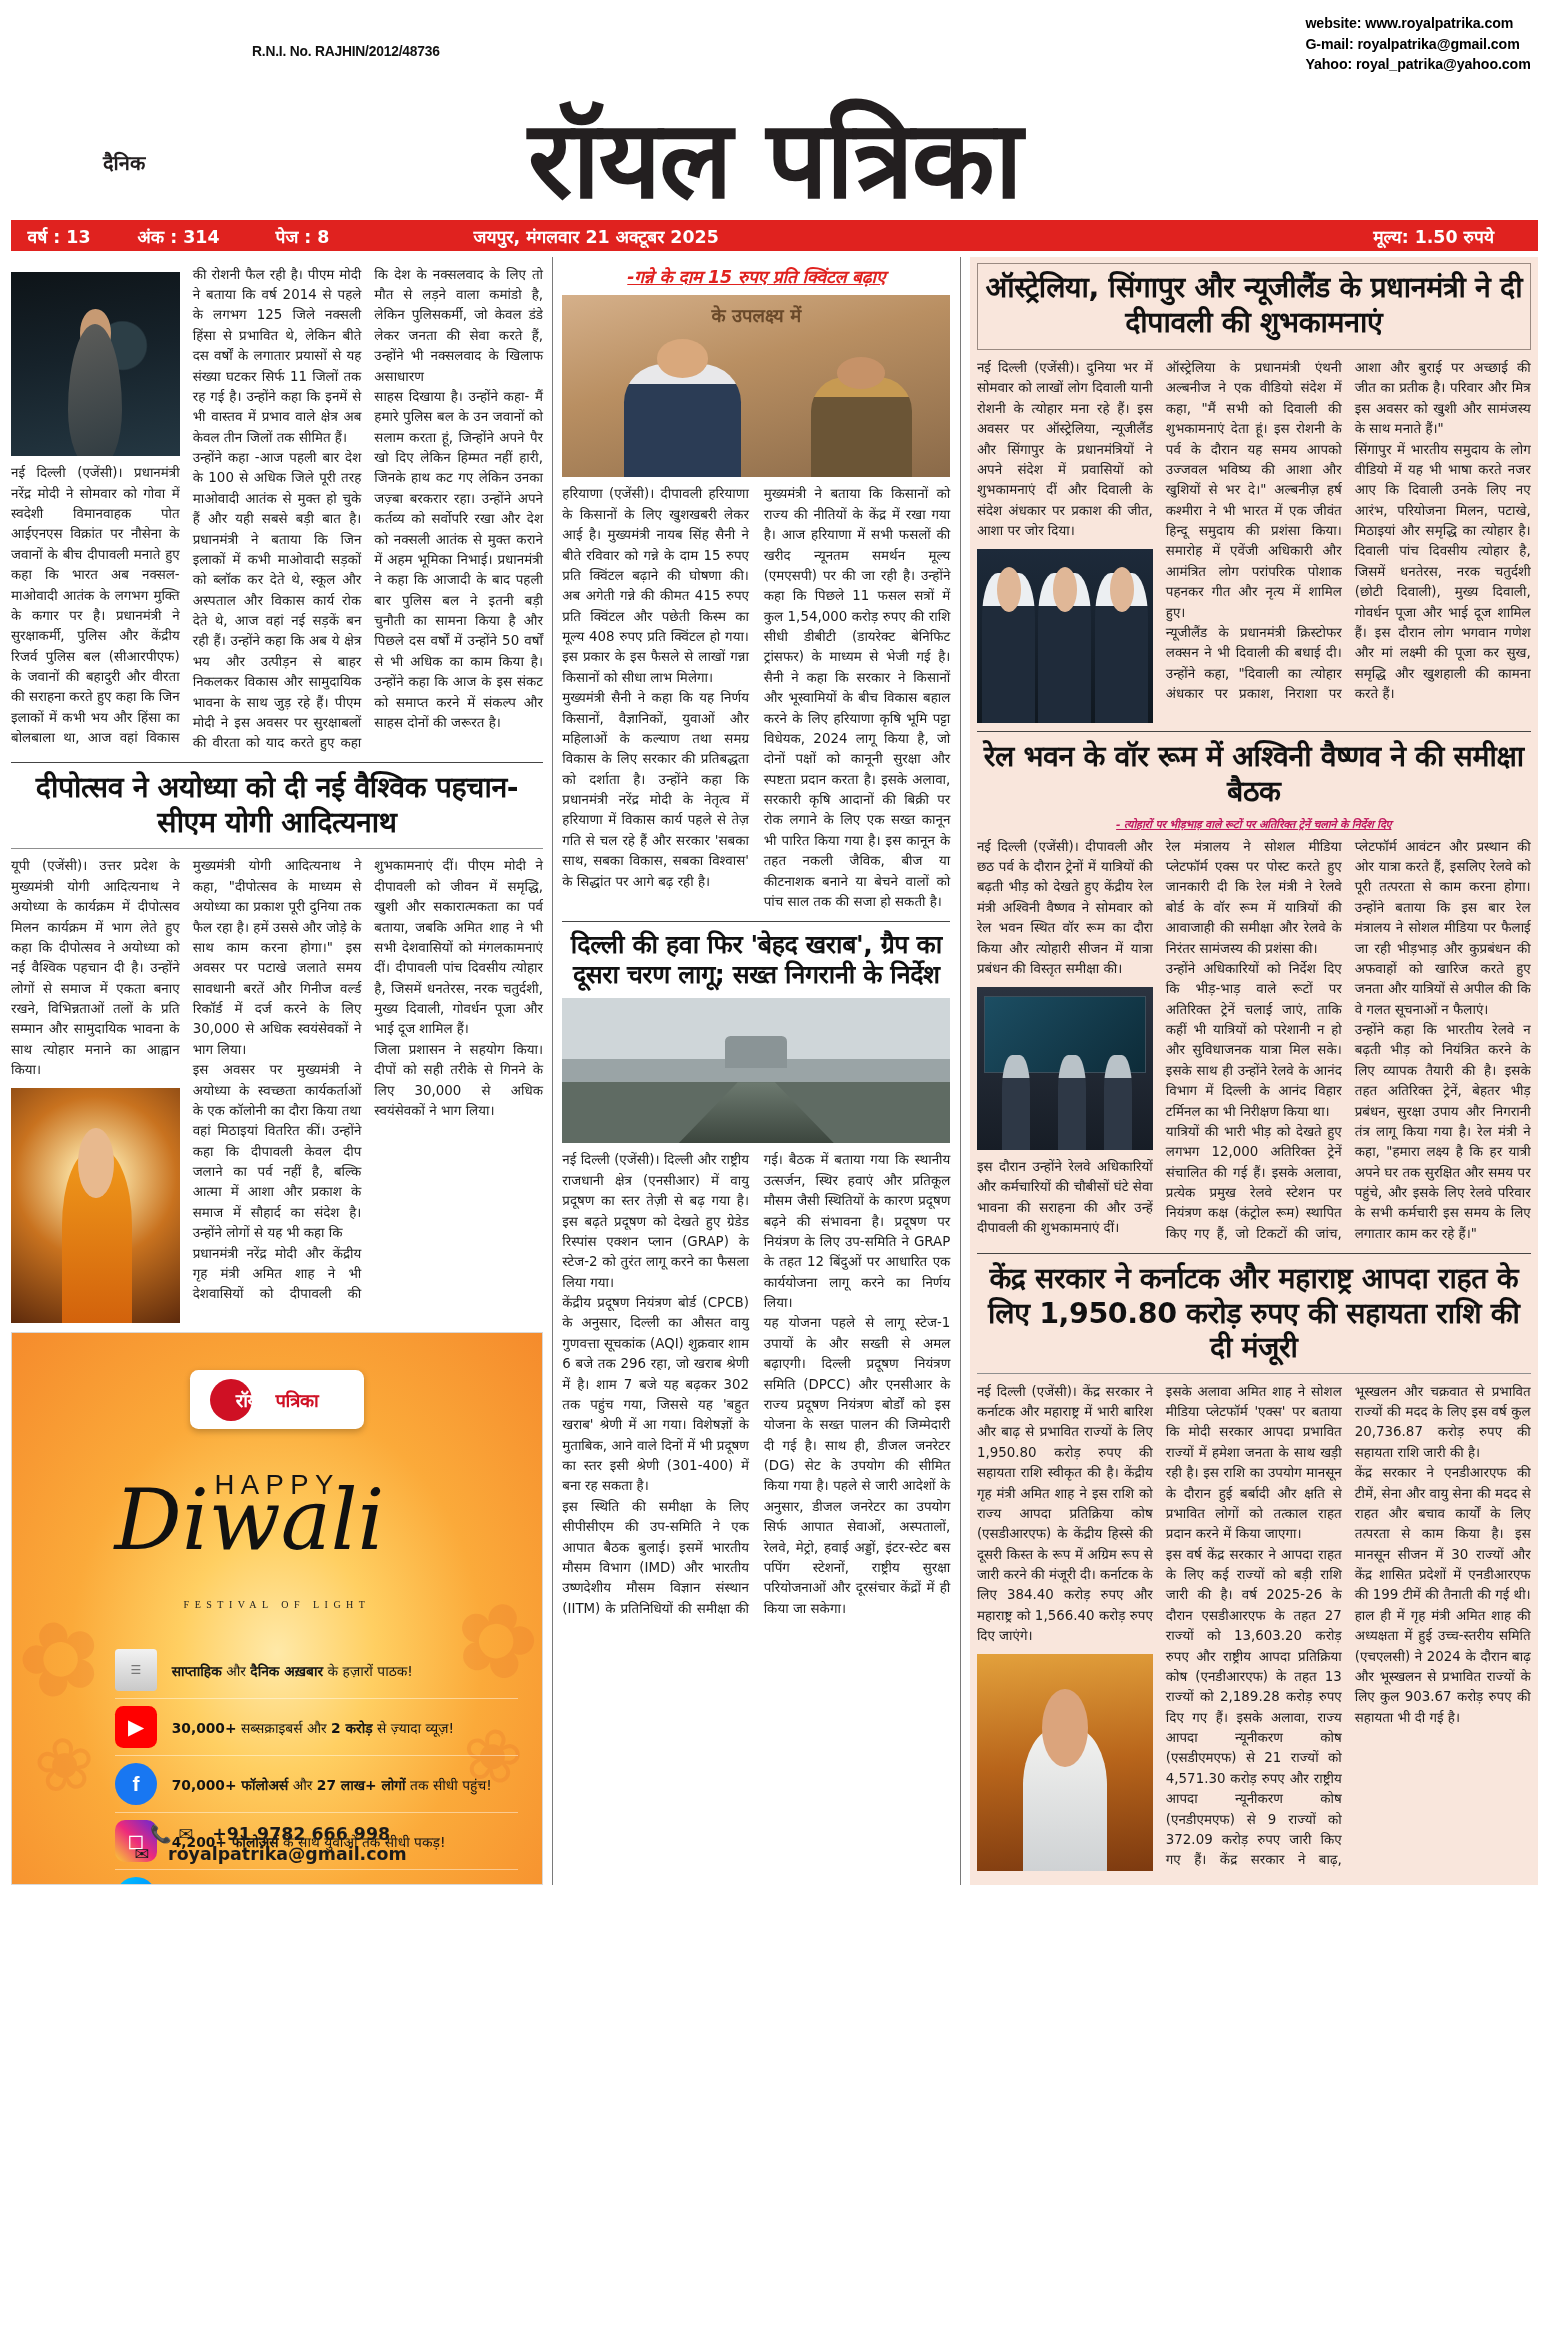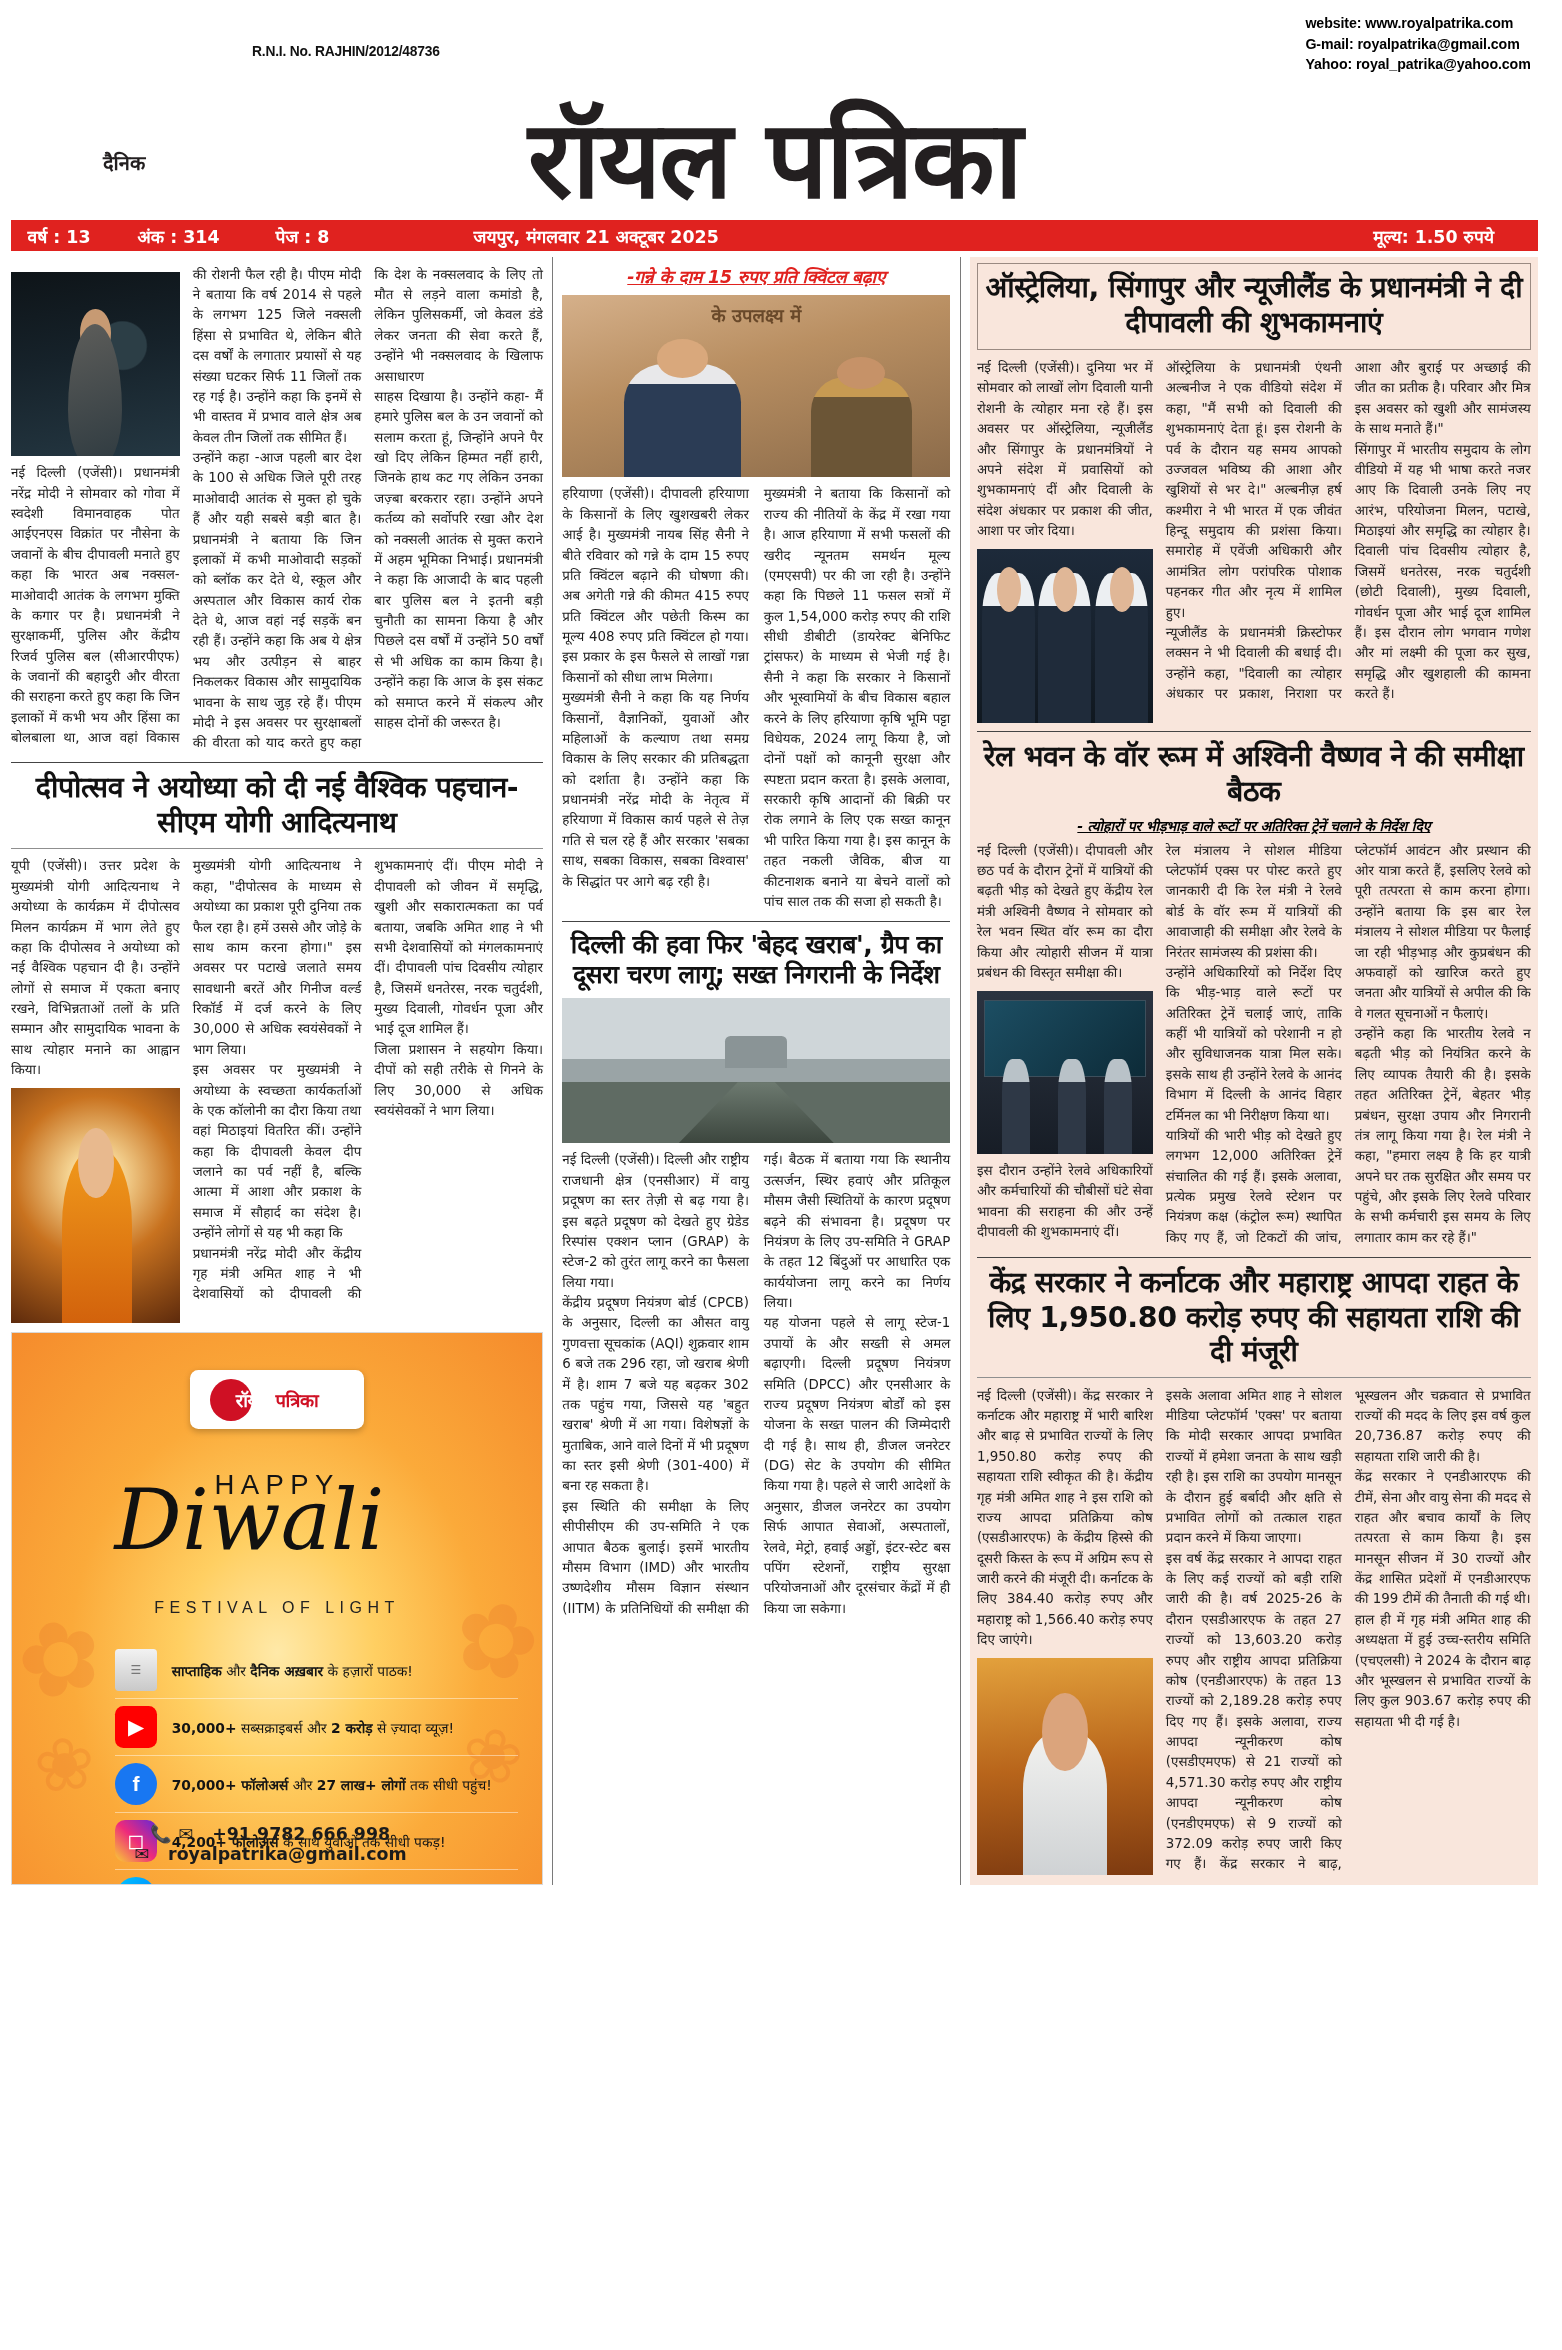--- a/index.html
+++ b/index.html
@@ -51,21 +51,21 @@
     font-size:27.5px;line-height:1.22;letter-spacing:-0.4px;
   }
   h1.hl.small{font-size:25px;}
   h1.hl.big{font-size:28.5px;}
   .hl-box{border:1.4px solid #8f8f8f;padding:7.3px 7.3px 8.3px 7.3px;box-sizing:border-box;}
   .subhl{
     text-align:center;color:#e0221f;font-weight:bold;font-style:italic;
     font-size:17.4px;font-family:"DejaVu Sans",sans-serif;
     text-decoration:underline;margin:6.4px 0 5.5px 0;letter-spacing:-0.2px;
   }
-  .subhl.black{color:#000000;font-size:14px;}
+  .subhl.black{color:#be185d;font-size:11px;}
 
   
   .body2{column-count:2;column-gap:14.7px;column-rule:none;}
   .body3{column-count:3;column-gap:13px;}
   .txt{
     font-family:"DejaVu Sans","Liberation Sans",sans-serif;
     font-size:13.4px;line-height:1.52;text-align:justify;color:#1d1d1d;
     margin:0 0 0 0;hyphens:auto;
   }
   .ph-wrap{margin:7.3px 0 7.3px 0;}
@@ -154,21 +154,21 @@
   .ad-logo .dot{width:42px;height:42px;border-radius:50%;background:#cf1024;position:absolute;left:20px;}
   .ad-logo .lg-txt{position:relative;z-index:2;font-family:"DejaVu Sans",sans-serif;
      font-weight:bold;font-size:18.4px;color:#cf1024;letter-spacing:-0.5px;}
   .ad-logo .lg-txt .w{color:#fff;}
   .ad-happy{position:absolute;left:0;right:0;top:136px;text-align:center;
      font-family:"Liberation Sans",sans-serif;font-size:27.5px;letter-spacing:6.4px;color:#141414;}
   .ad-diwali{position:absolute;left:0;right:0;top:138px;text-align:center;
      font-family:"DejaVu Serif",serif;font-style:italic;font-size:84px;color:#111;
      transform:translateX(-27.5px);}
   .ad-fol{position:absolute;left:0;right:0;top:266px;text-align:center;
-     font-family:Liberation Sans, sans-serif;font-size:16px;letter-spacing:5.5px;color:#222;}
+     font-family:Liberation Serif, serif;font-size:10px;letter-spacing:5.5px;color:#222;}
   .ad-rows{position:absolute;left:103px;right:24px;top:309px;}
   .ad-row{display:flex;align-items:center;height:56px;border-bottom:0.9px solid rgba(255,255,255,.45);}
   .ad-row:last-child{border-bottom:none;}
   .ad-ico{width:42px;height:42px;border-radius:10px;flex:none;margin-right:14.7px;
      display:flex;align-items:center;justify-content:center;color:#fff;font-size:21px;font-weight:bold;}
   .ic-paper{background:linear-gradient(180deg,#f2f2f2,#c9c9c9);border-radius:3.7px;color:#777;font-size:12px;}
   .ic-yt{background:#ff0000;border-radius:8.3px;}
   .ic-fb{background:#1877f2;border-radius:50%;}
   .ic-ig{background:linear-gradient(45deg,#f9ce34,#ee2a7b,#6228d7);}
   .ic-web{background:linear-gradient(135deg,#00c6ff,#0072ff);border-radius:50%;}

